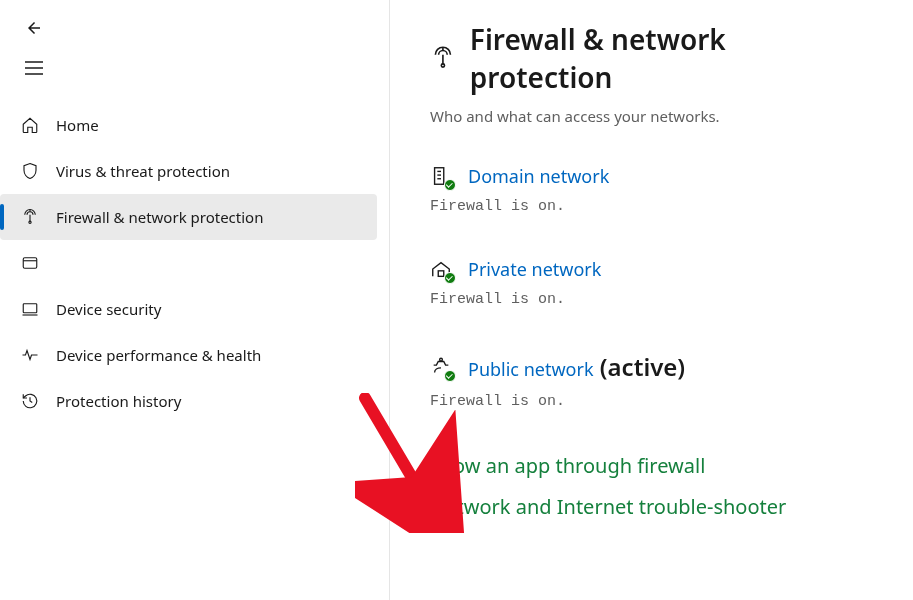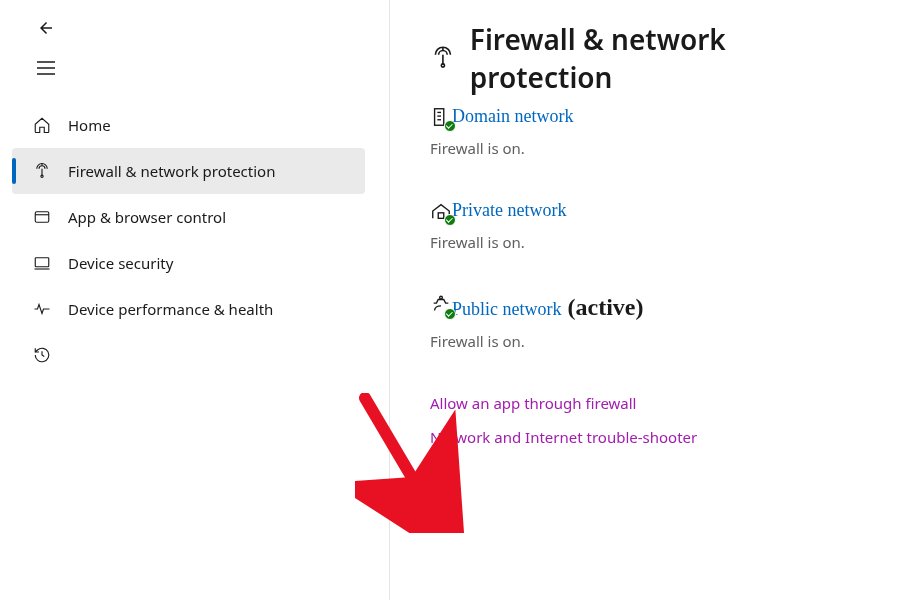--- a/index.html
+++ b/index.html
@@ -8,21 +8,21 @@
       background: #ffffff;
       color: #1a1a1a;
       width: 913px;
       height: 600px;
       overflow: hidden;
       display: flex;
     }
     .sidebar {
       width: 390px;
       border-right: 1px solid #e5e5e5;
-      padding: 12px 12px;
+      padding: 12px 0;
       display: flex;
       flex-direction: column;
     }
     .back-btn {
       width: 40px;
       height: 32px;
       display: flex;
       align-items: center;
       justify-content: center;
       margin-left: 14px;
@@ -93,23 +93,23 @@
     .page-subtitle {
       font-size: 15px;
       color: #5f5f5f;
       margin-bottom: 38px;
     }
     .network-section {
       margin-bottom: 42px;
     }
     .network-header {
       display: flex;
-      gap: 0;
+      align-items: center;
+      gap: 16px;
       margin-bottom: 10px;
-      font-family: Liberation Serif, serif;
     }
     .network-icon {
       width: 22px;
       height: 22px;
       position: relative;
       display: flex;
       align-items: center;
       justify-content: center;
     }
     .network-icon svg { width: 22px; height: 22px; }
@@ -140,24 +140,25 @@
       cursor: pointer;
     }
     .network-active {
       font-size: 24px;
       font-weight: 600;
       color: #1a1a1a;
     }
     .network-status {
       font-size: 15px;
       color: #5f5f5f;
+      font-family: Liberation Mono, monospace;
     }
     .link-text {
-      font-size: 15px;
-      color: #a21caf;
+      font-size: 20px;
+      color: #15803d;
       cursor: pointer;
       margin-bottom: 14px;
       display: block;
     }
     .arrow-overlay {
       position: absolute;
       left: -35px;
       top: 393px;
       pointer-events: none;
     }
@@ -181,20 +182,28 @@
 
   <div class="nav-item">
     <span class="nav-icon">
       <svg viewBox="0 0 24 24" fill="none" stroke="#1a1a1a" stroke-width="1.5">
           <path d="M3 11l9-8 9 8v10a1 1 0 0 1-1 1h-5v-7h-6v7H4a1 1 0 0 1-1-1V11z"></path>
         </svg>
     </span>
     <span>Home</span>
   </div>
 
+  <div class="nav-item">
+    <span class="nav-icon">
+      <svg viewBox="0 0 24 24" fill="none" stroke="#1a1a1a" stroke-width="1.5">
+          <path d="M12 2l8 3v6c0 5-3.5 9.5-8 11-4.5-1.5-8-6-8-11V5l8-3z"></path>
+        </svg>
+    </span>
+    <span>Virus &amp; threat protection</span>
+  </div>
 
 
   <div class="nav-item active">
     <span class="nav-icon">
       <svg viewBox="0 0 24 24" fill="none" stroke="#1a1a1a" stroke-width="1.5">
           <path d="M5 9a7 7 0 0 1 14 0"></path>
           <path d="M8 9a4 4 0 0 1 8 0"></path>
           <line x1="12" y1="2" x2="12" y2="5"></line>
           <line x1="12" y1="9" x2="12" y2="18"></line>
           <circle cx="12" cy="19" r="1.5"></circle>
@@ -203,21 +212,20 @@
     <span>Firewall &amp; network protection</span>
   </div>
 
   <div class="nav-item">
     <span class="nav-icon">
       <svg viewBox="0 0 24 24" fill="none" stroke="#1a1a1a" stroke-width="1.5">
           <rect x="3" y="5" width="18" height="14" rx="2"></rect>
           <line x1="3" y1="9" x2="21" y2="9"></line>
         </svg>
     </span>
-    <span>App &amp; browser control</span>
   </div>
 
   <div class="nav-item">
     <span class="nav-icon">
       <svg viewBox="0 0 24 24" fill="none" stroke="#1a1a1a" stroke-width="1.5">
           <rect x="3" y="5" width="18" height="12" rx="1"></rect>
           <line x1="2" y1="20" x2="22" y2="20"></line>
         </svg>
     </span>
     <span>Device security</span>
@@ -234,34 +242,36 @@
 
 
   <div class="nav-item">
     <span class="nav-icon">
       <svg viewBox="0 0 24 24" fill="none" stroke="#1a1a1a" stroke-width="1.5">
           <path d="M3 12a9 9 0 1 0 3-6.7L3 8"></path>
           <polyline points="3 3 3 8 8 8"></polyline>
           <polyline points="12 7 12 12 15 14"></polyline>
         </svg>
     </span>
+    <span>Protection history</span>
   </div>
 </div>
 
 <div class="main">
   <div class="page-title-row">
     <svg viewBox="0 0 24 24" fill="none" stroke="#1a1a1a" stroke-width="1.5">
         <path d="M5 9a7 7 0 0 1 14 0"></path>
         <path d="M8 9a4 4 0 0 1 8 0"></path>
         <line x1="12" y1="2" x2="12" y2="5"></line>
         <line x1="12" y1="9" x2="12" y2="18"></line>
         <circle cx="12" cy="19" r="1.5"></circle>
       </svg>
     <h1 class="page-title">Firewall &amp; network protection</h1>
   </div>
+  <div class="page-subtitle">Who and what can access your networks.</div>
 
   <div class="network-section">
     <div class="network-header">
       <span class="network-icon">
         <svg viewBox="0 0 24 24" fill="none" stroke="#1a1a1a" stroke-width="1.5">
             <rect x="5" y="3" width="10" height="18"></rect>
             <line x1="8" y1="7" x2="12" y2="7"></line>
             <line x1="8" y1="11" x2="12" y2="11"></line>
             <line x1="8" y1="15" x2="12" y2="15"></line>
           </svg>

